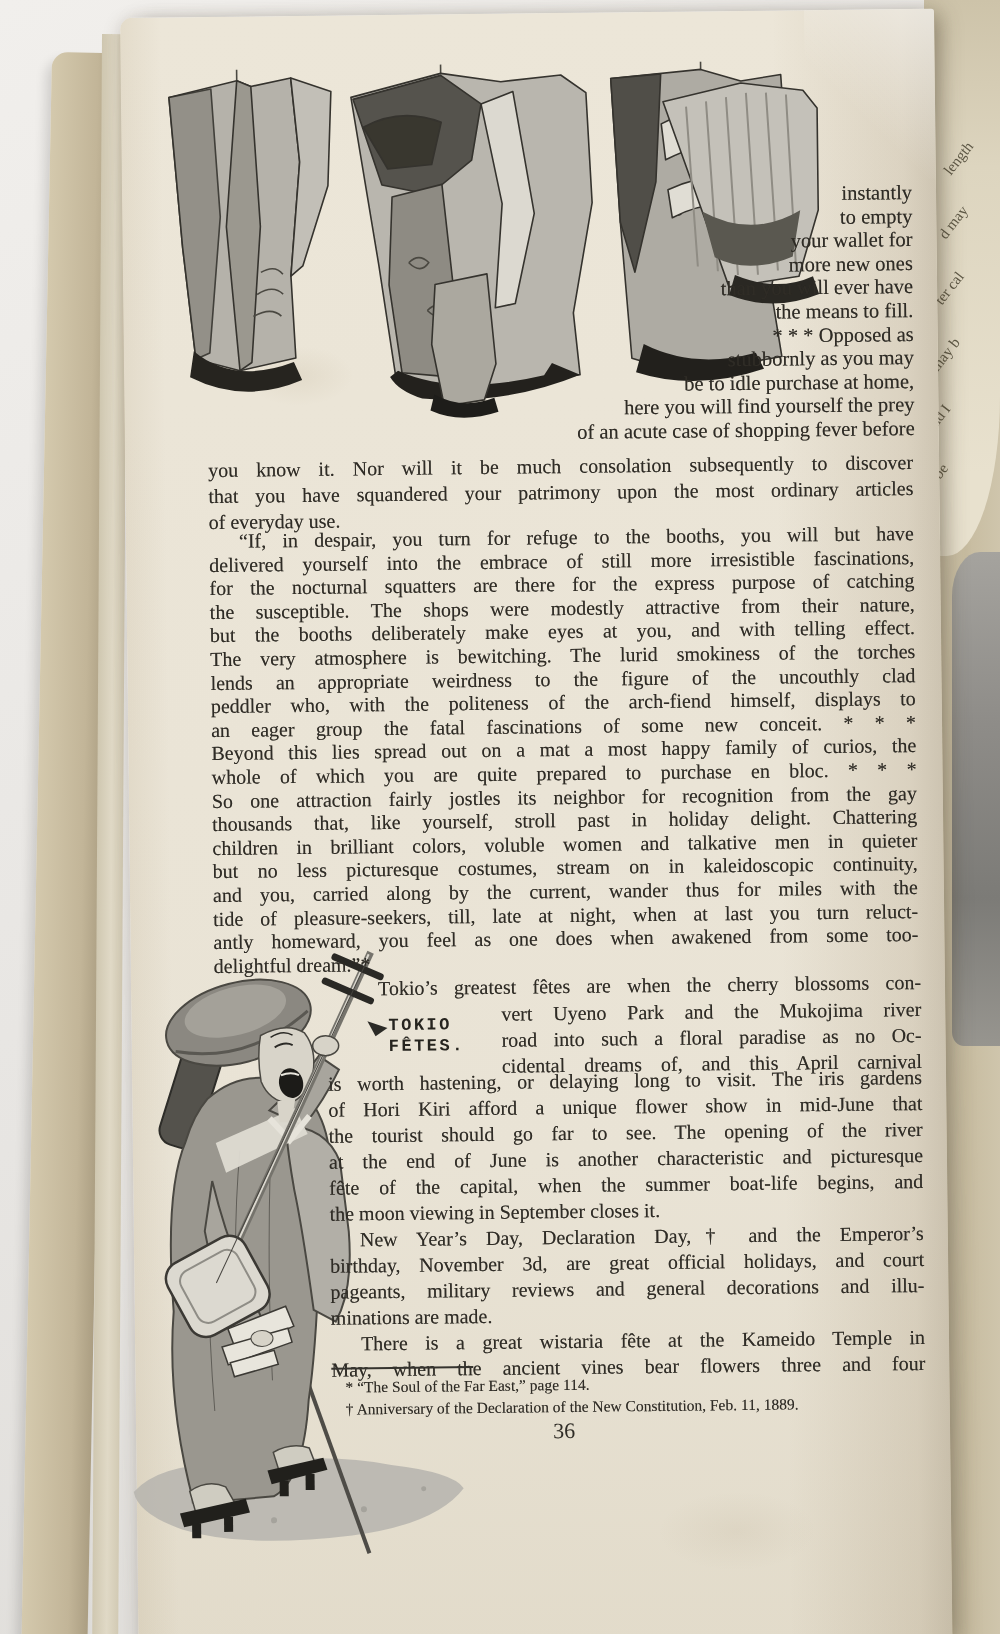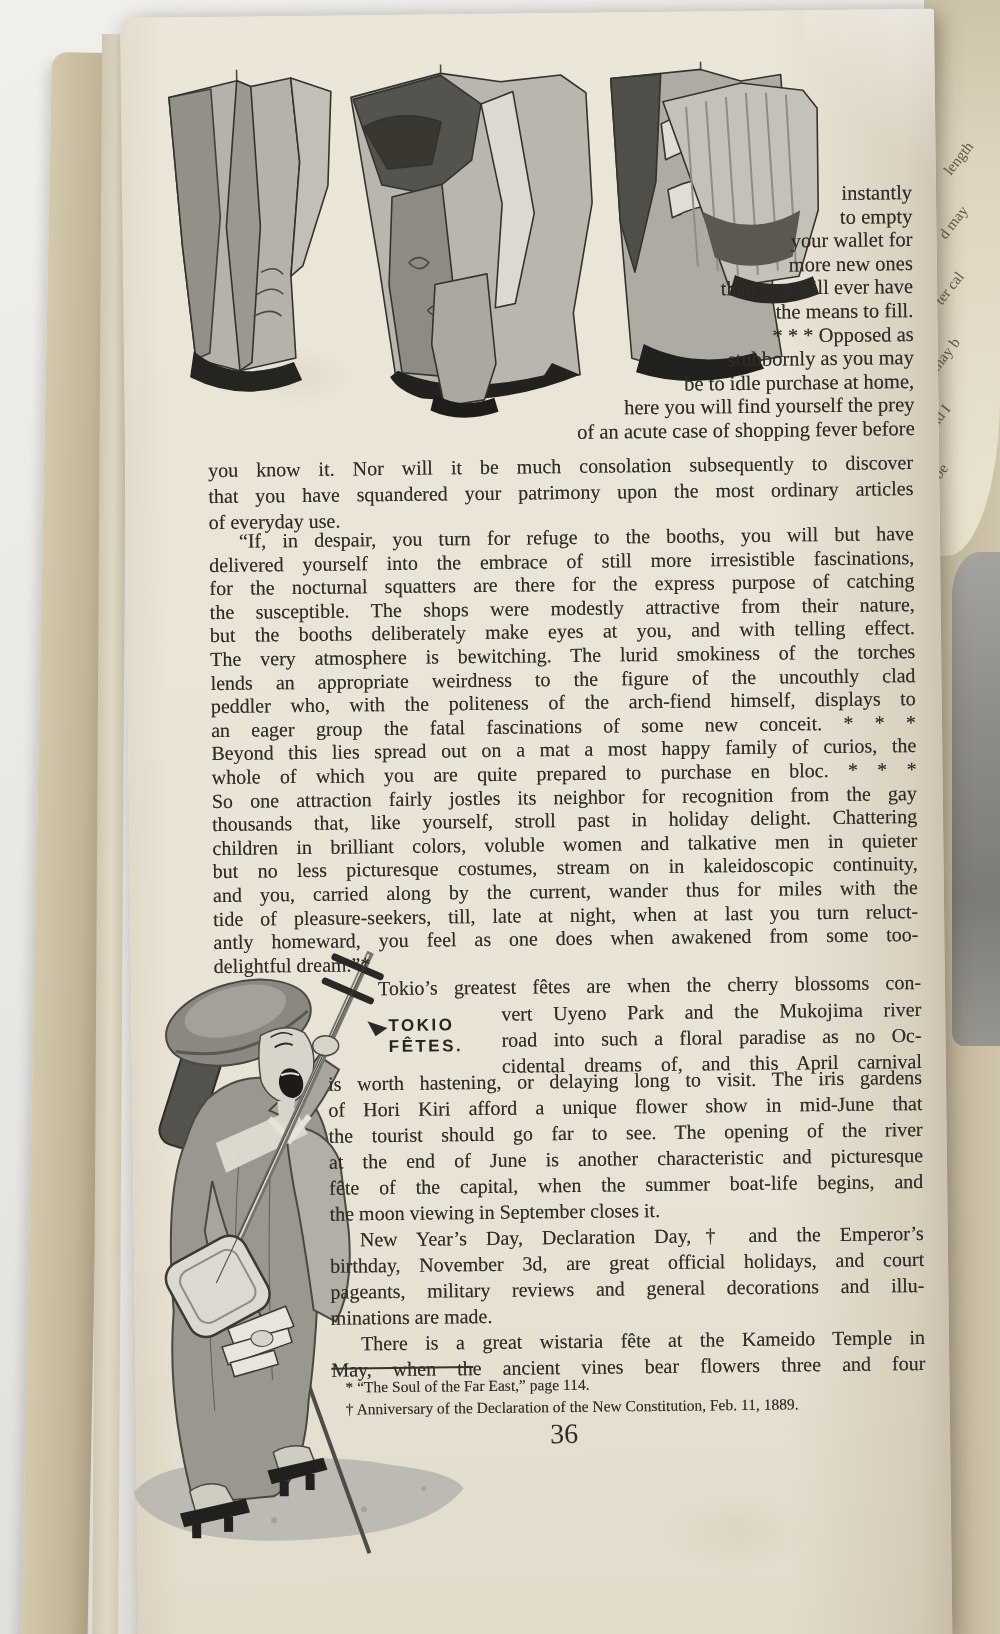--- a/index.html
+++ b/index.html
@@ -49,29 +49,29 @@
     text-shadow:0 0 .5px rgba(47,44,38,.55);}
   .para .tline:last-child{text-align-last:left;}
   .para.cont .tline:last-child{text-align-last:justify;}
   .para.indent .tline:first-child{text-indent:30px;}
   .right-wrap{position:absolute;font-size:20.5px;z-index:5;}
   .right-wrap .tline{white-space:nowrap;text-align:right;
     text-shadow:0 0 .5px rgba(47,44,38,.55);}
   .lh236 .tline{line-height:23.6px;}
   .lh26 .tline{line-height:26px;}
   .sidehead{position:absolute;left:257px;top:1000px;z-index:6;
-    font-family:Liberation Sans, sans-serif;font-weight:bold;font-size:17px;
+    font-family:Liberation Mono, monospace;font-weight:bold;font-size:17px;
     letter-spacing:2.5px;line-height:21px;color:#26241f;}
   .pointer{position:absolute;left:-22px;top:4px;}
   .rule{position:absolute;left:196px;top:1352px;width:142px;height:2px;background:#35332e;z-index:5;}
   .footnotes{position:absolute;left:210px;top:1361px;font-size:15.5px;z-index:5;}
   .footnotes .tline{white-space:nowrap;line-height:22px;text-align:left;
     text-shadow:0 0 .4px rgba(47,44,38,.5);}
   .page-number{position:absolute;left:398px;top:1405px;width:60px;text-align:center;
-    font-size:28px;z-index:5;}
+    font-size:22px;z-index:5;}
   .illus{position:absolute;z-index:4;}
 </style>
 </head>
 <body>
 
 <div class="scene">
 
   <div class="cover-edge"></div>
   <div class="page-stack"></div>
 

